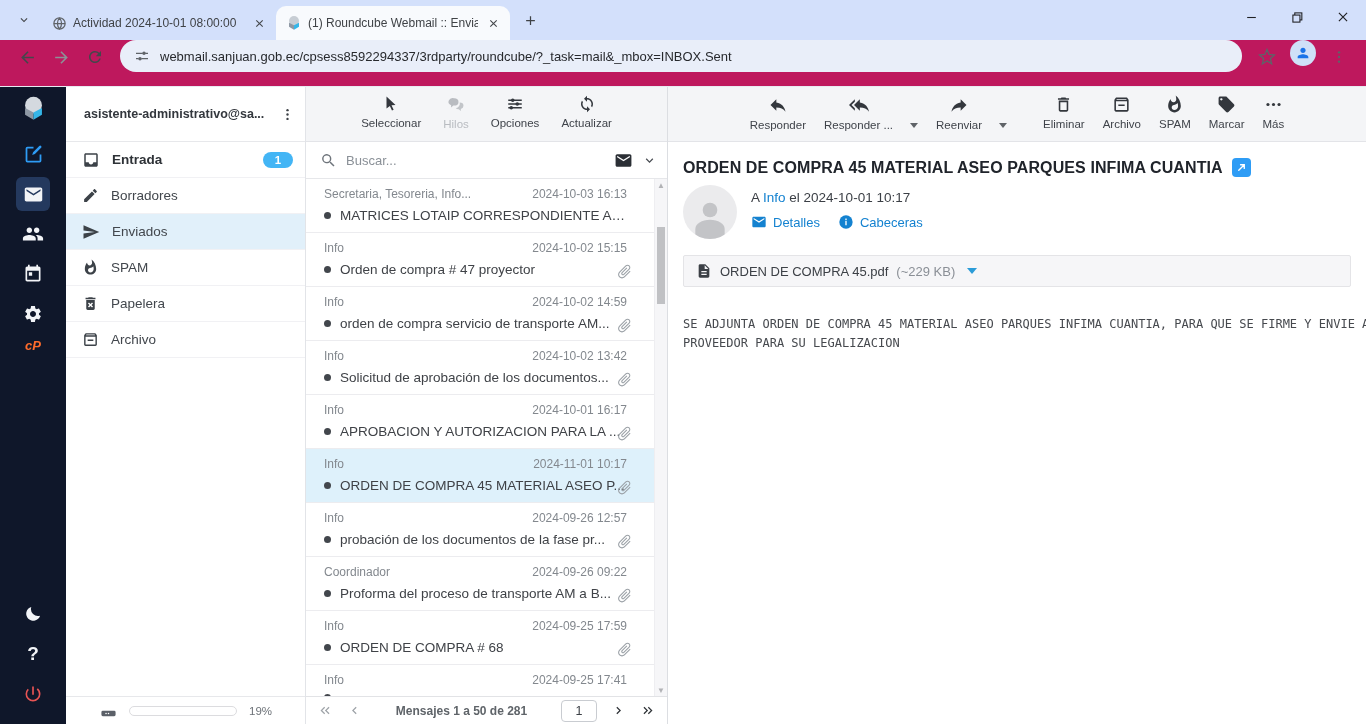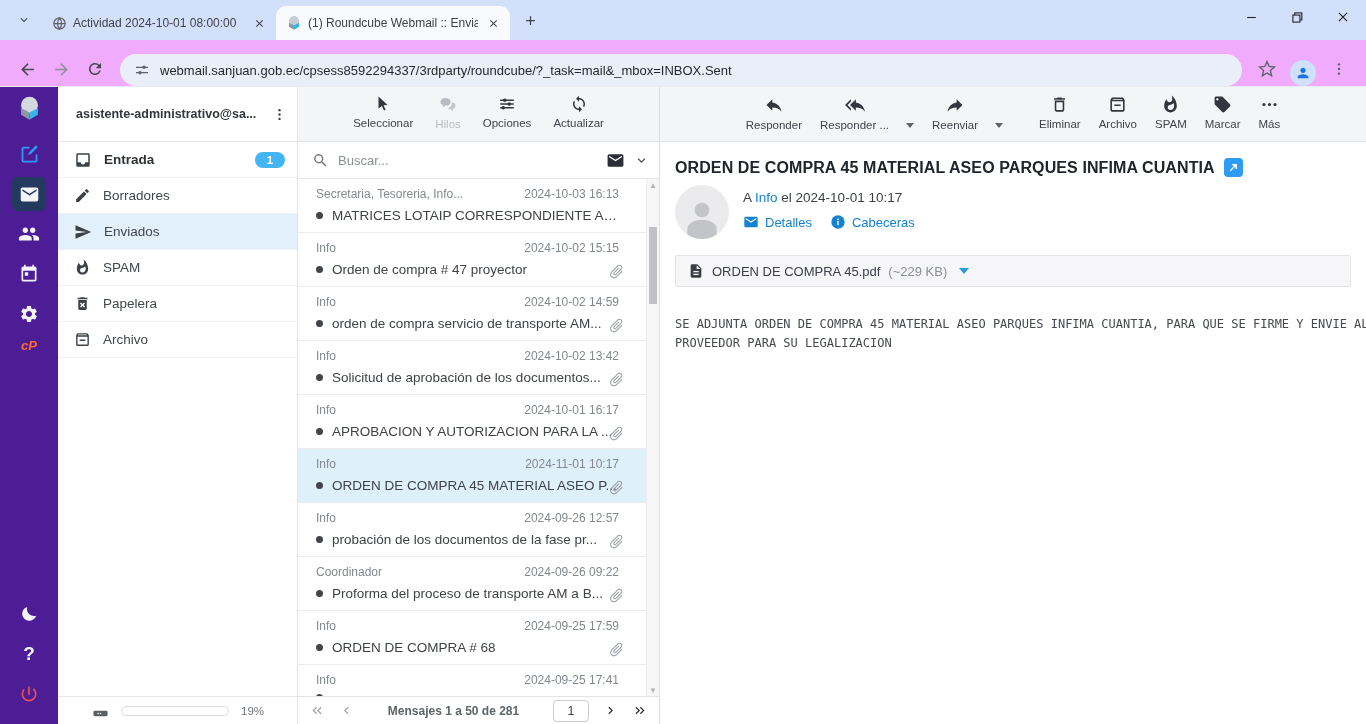--- a/index.html
+++ b/index.html
@@ -11,31 +11,31 @@
   .tabstrip { height:40px; background:#d3e0fb; display:flex; align-items:flex-end; }
   .tabsearch { width:28px; height:28px; margin:0 4px 6px 10px; border-radius:50%; display:flex; align-items:center; justify-content:center; color:#44474b; }
   .tab { width:234px; height:34px; display:flex; align-items:center; padding:0 8px 0 10px; border-radius:10px 10px 0 0; color:#3f4246; }
   .tab.active { background:#f8fafd; }
   .tab .title { flex:1; font-size:12px; white-space:nowrap; overflow:hidden; margin:0 6px; }
   .tabclose { width:18px; height:18px; border-radius:50%; display:flex; align-items:center; justify-content:center; color:#44474b; }
   .newtab { width:28px; height:28px; margin:0 0 6px 6px; display:flex; align-items:center; justify-content:center; color:#3f4246; }
   .wincontrols { margin-left:auto; display:flex; align-self:flex-start; }
   .winbtn { width:46px; height:34px; display:flex; align-items:center; justify-content:center; color:#202124; }
 
-  .navbar { height:46px; background:#f0abfc; display:flex; align-items:flex-end; padding:0 10px; }
+  .navbar { height:46px; background:#be185d; display:flex; align-items:flex-start; padding:0 10px; }
   .navbtn { width:34px; height:34px; display:flex; align-items:center; justify-content:center; color:#44474b; }
   .navbtn.dim { color:#8d9196; }
   .omnibox { flex:1; height:32px; background:#e9eef9; border-radius:16px; display:flex; align-items:center; padding:0 14px; margin:0 8px; }
   .omnibox .url { font-size:13px; color:#27292d; margin-left:10px; white-space:nowrap; overflow:hidden; }
   .avatarbtn { width:26px; height:26px; border-radius:50%; background:#cfe0f8; display:flex; align-items:center; justify-content:center; margin:0 6px; }
 
   
   .app { display:flex; height:638px; border-top:1px solid #e8eaf1; }
 
-  .appbar { width:58px; background:#4c1d95; display:flex; flex-direction:column; align-items:center; padding:8px 0 10px; }
+  .appbar { width:66px; background:#0f172a; display:flex; flex-direction:column; align-items:center; padding:8px 0 10px; }
   .appbar .logo { margin-bottom:12px; }
   .abtn { width:34px; height:34px; margin:3px 0; border-radius:6px; display:flex; align-items:center; justify-content:center; color:#f2f4f7; }
   .abtn.compose { color:#2e9cf5; }
   .abtn.active { background:#24395e; }
   .cp { font-size:13px; font-weight:bold; font-style:italic; color:#ff6c2c; margin-top:4px; }
   .abtn.power { color:#e85454; }
   .spacer { flex:1; }
   .help { font-size:19px; font-weight:bold; }
 
   

